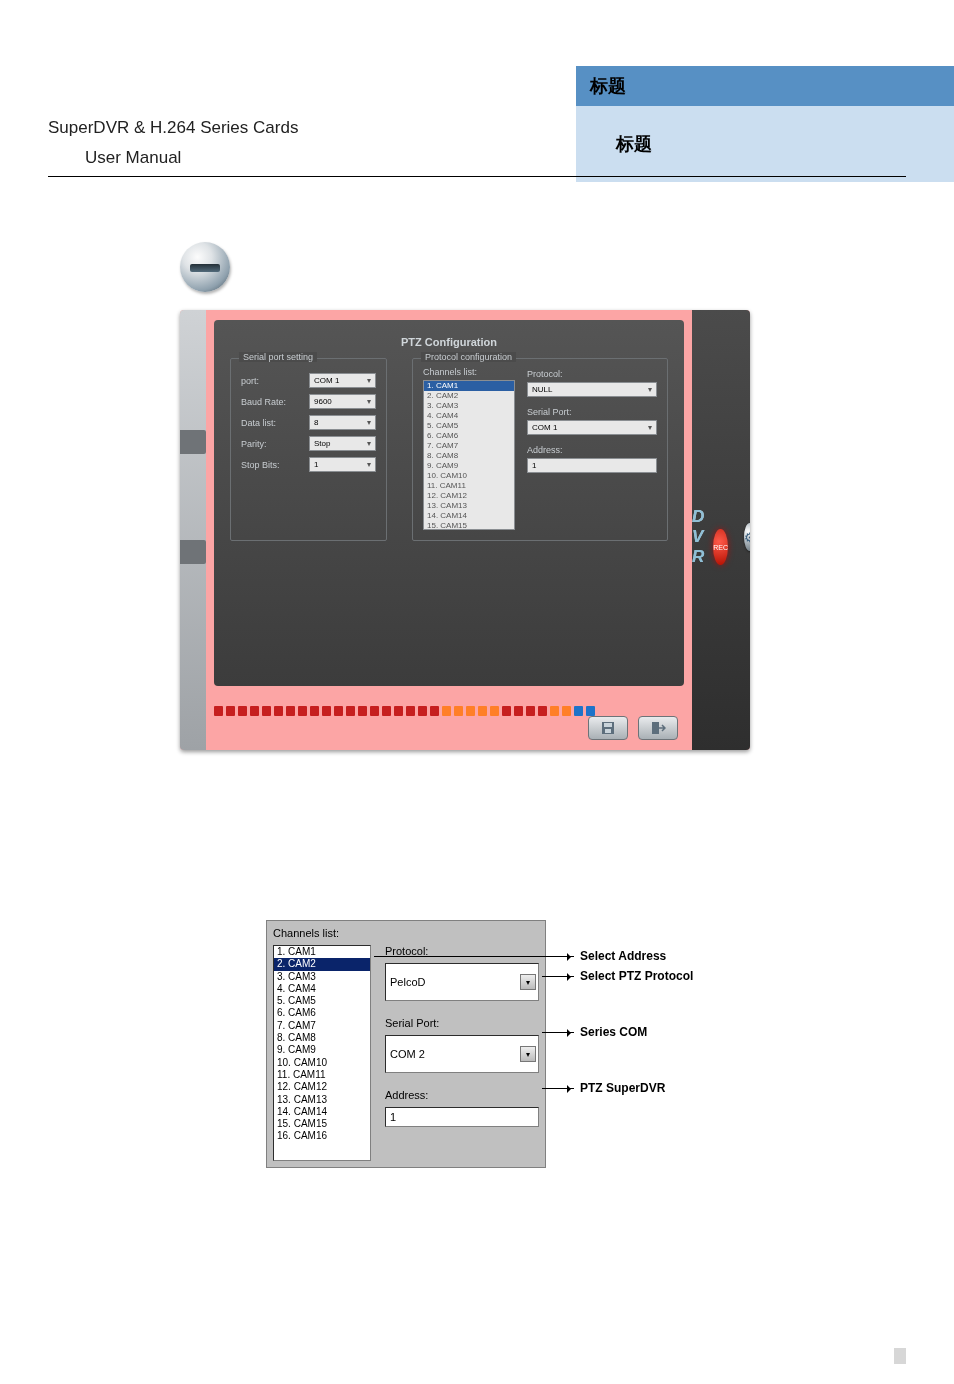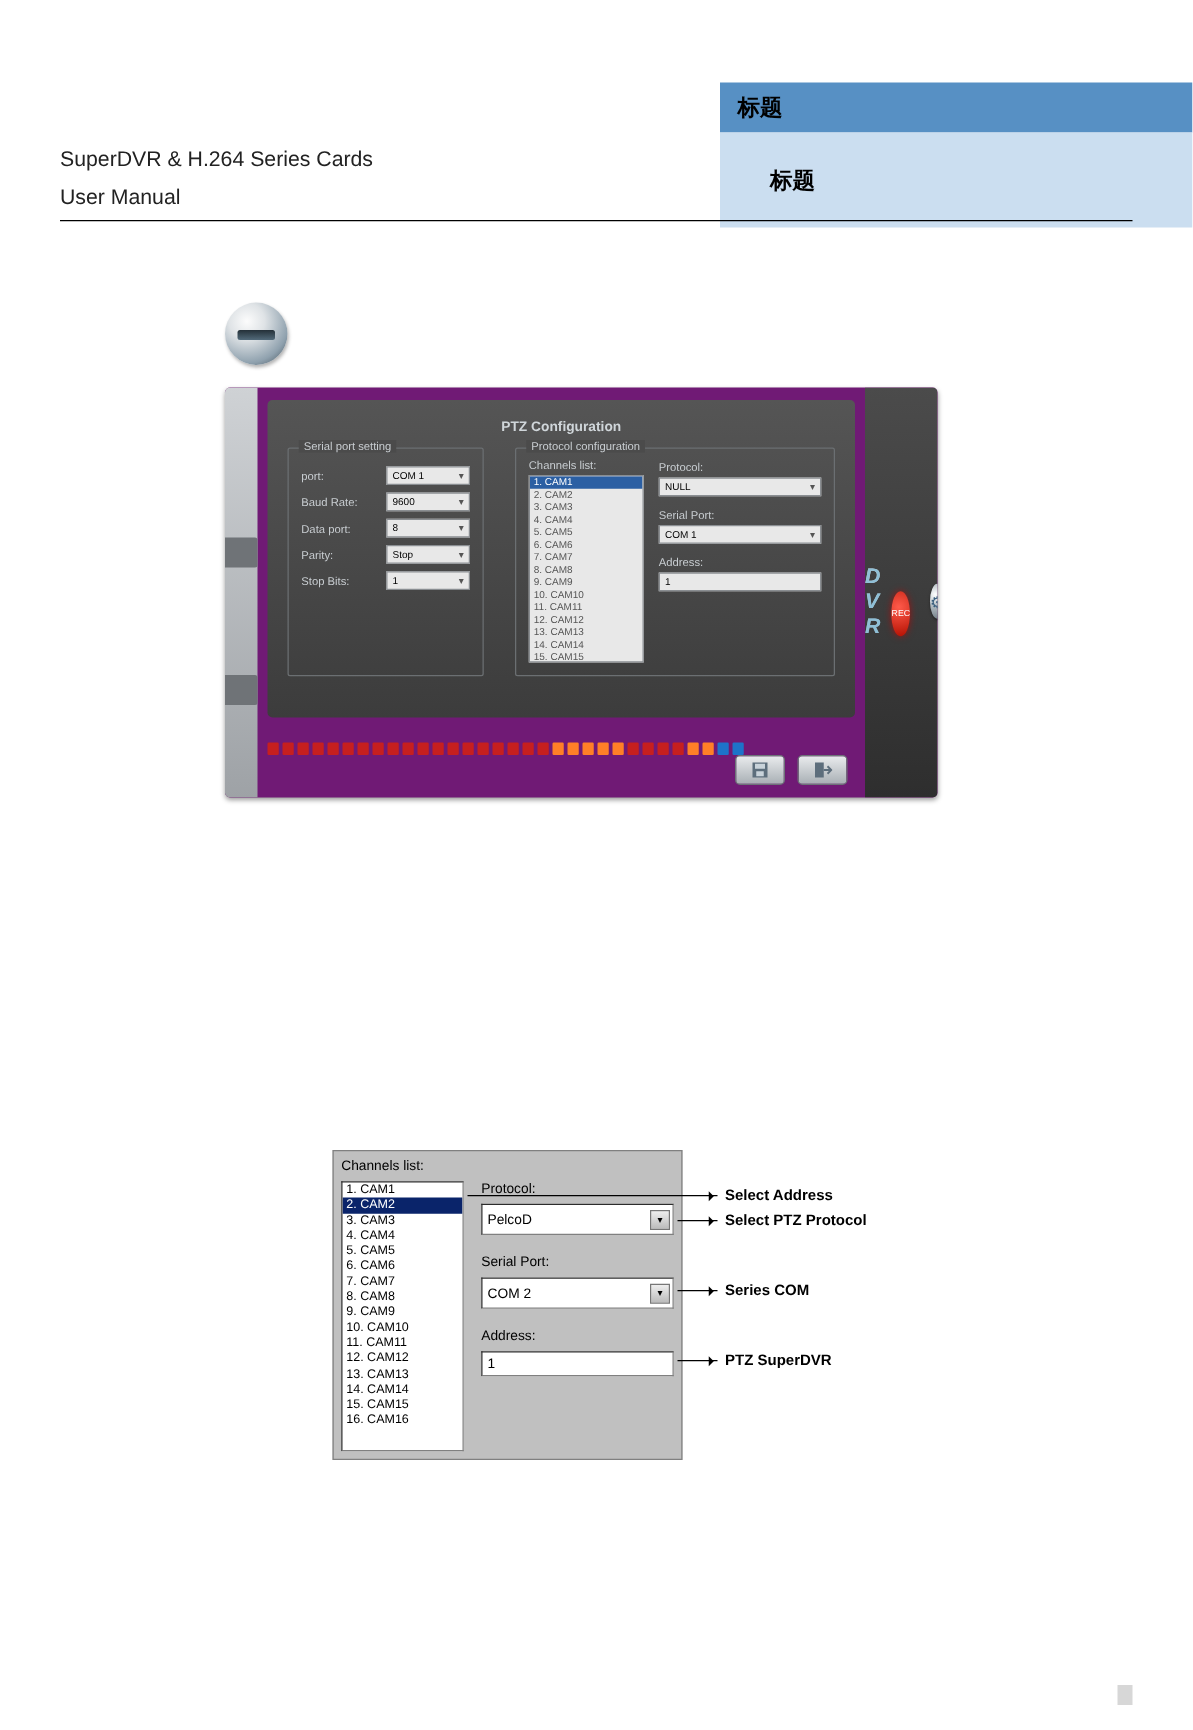--- a/index.html
+++ b/index.html
@@ -8,30 +8,30 @@
 
   
   .blue-bar-1 { position: absolute; top: 66px; left: 576px; width: 378px; height: 40px; background: #5790c4; display:flex; align-items:center; }
   .blue-bar-1 span { font-weight: bold; color:#000; margin-left:14px; font-size:18px; }
   .blue-bar-2 { position: absolute; top: 106px; left: 576px; width: 378px; height: 76px; background: #cbdef0; display:flex; align-items:center; }
   .blue-bar-2 span { font-weight: bold; color:#000; margin-left:40px; font-size:18px; }
 
   
   .hdr { position:absolute; left:48px; font-size:17px; color:#222; }
   .hdr1 { top:118px; }
-  .hdr2 { top:148px; }
+  .hdr2 { top:148px;margin-left:37px; }
   .hr { position:absolute; left:48px; top:176px; width:858px; height:1px; background:#000; }
 
   
   .logo { position:absolute; left:180px; top:242px; width:56px; height:56px; }
   .logo-circle { width:50px; height:50px; border-radius:50%; background: radial-gradient(circle at 35% 30%, #fcfcfc 0%, #dfe3e6 30%, #8fa1ae 70%, #3a4750 100%); box-shadow:1px 2px 3px rgba(0,0,0,.3); position:relative; }
   .logo-circle::after { content:""; position:absolute; left:10px; right:10px; top:22px; height:8px; background:linear-gradient(#243038,#526a7a); border-radius:2px; }
 
   
-  .bigshot { position:absolute; left:180px; top:310px; width:570px; height:328px; background:#701a75; border-radius:4px; box-shadow:0 2px 4px rgba(0,0,0,.4); overflow:hidden; }
+  .bigshot { position:absolute; left:180px; top:310px; width:570px; height:440px; background:#fca5a5; border-radius:4px; box-shadow:0 2px 4px rgba(0,0,0,.4); overflow:hidden; }
   .bigshot .left-rail { position:absolute; left:0; top:0; width:26px; height:100%; background:linear-gradient(#cfd2d5,#9ea2a6); }
   .bigshot .left-rail .notch { position:absolute; left:0; width:26px; height:24px; background:#6f7377; border-radius:0 2px 2px 0; }
   .bigshot .right-rail { position:absolute; right:0; top:0; width:58px; height:100%; background:linear-gradient(#4b4b4b,#2e2e2e); display:flex; flex-direction:row; align-items:center; gap:8px; padding-top:14px; }
   .dvr-tag { font-size:17px; font-weight:bold; background:linear-gradient(#e6eef3,#6f93a6); -webkit-background-clip:text; color:#8fbfd6; font-style:italic; letter-spacing:1px; }
   .rec-badge { margin-top:20px; width:46px; height:36px; border-radius:50%/50%; background:radial-gradient(circle at 40% 35%, #ff5a4a, #b30f00); box-shadow:0 0 6px rgba(200,0,0,.7); font-size:7px; color:#fff; display:flex; align-items:center; justify-content:center; text-align:center; }
   .rbtn { width:28px; height:28px; border-radius:50%; background:radial-gradient(circle at 35% 30%, #fff,#b9c2c8 40%,#6e7a82 100%); box-shadow:0 1px 2px rgba(0,0,0,.5); display:flex; align-items:center; justify-content:center; font-size:13px; color:#3b5f7e; }
   .rbtn.huge { width:36px; height:36px; background:radial-gradient(circle at 35% 30%, #fff,#b9c2c8 40%,#515a61 100%); }
 
   .bigshot .inner { position:absolute; left:34px; right:66px; top:10px; bottom:64px; background:linear-gradient(#555,#3c3c3c); border-radius:4px; padding:16px; }
   .ptztitle { text-align:center; color:#d0d6da; font-size:11px; margin-bottom:10px; font-weight:bold; }
@@ -62,21 +62,21 @@
 
   
   .callout { position:absolute; left:266px; top:920px; width:446px; height:250px; }
   .callout .panel { position:absolute; left:0; top:0; width:280px; height:248px; background:#c0c0c0; border:1px solid #808080; font-size:11px; }
   .callout .panel .tt { position:absolute; left:6px; top:6px; color:#000; }
   .callout .chanlist { position:absolute; left:6px; top:24px; width:98px; height:216px; background:#fff; border:1px inset #808080; overflow:hidden; }
   .callout .chanlist div { padding:0 3px; line-height:12.3px; font-size:10px; color:#000; }
   .callout .chanlist .sel { background:#0a246a; color:#fff; }
   .callout .rblk { position:absolute; left:118px; top:24px; width:154px; }
   .callout .rlabel { font-size:11px; color:#000; margin-top:0; }
-  .callout .combo { margin-top:6px; height:25px; background:#fff; border:1px inset #808080; display:flex; align-items:center; justify-content:space-between; padding:0 2px 0 4px; font-size:11px; }
+  .callout .combo { margin-top:6px; height:38px; background:#fff; border:1px inset #808080; display:flex; align-items:center; justify-content:space-between; padding:0 2px 0 4px; font-size:11px; }
   .callout .combo .dd { width:16px; height:16px; background:linear-gradient(#eee,#bbb); border:1px solid #777; font-size:8px; display:flex; align-items:center; justify-content:center; }
   .callout .txt { margin-top:6px; height:20px; background:#fff; border:1px inset #808080; padding:0 4px; display:flex; align-items:center; font-size:11px; }
   .callout .r2 { margin-top:16px; }
   .callout .r3 { margin-top:16px; }
 
   .anno { position:absolute; color:#000; font-size:12px; font-weight:bold; white-space:nowrap; }
   .arrow { position:absolute; height:1px; background:#000; }
   .arrow::after { content:""; position:absolute; right:-1px; top:-3px; border:4px solid transparent; border-left-color:#000; }
 
   .pagefoot { position:absolute; right:48px; bottom:20px; width:12px; height:16px; background:#d7d7d7; }
@@ -119,21 +119,21 @@
             </div>
           </div>
         <div class="frow">
             <span class="flabel">Baud Rate:</span>
             <div class="fselect">
               <span>9600</span>
               <span class="car">▾</span>
             </div>
           </div>
         <div class="frow">
-            <span class="flabel">Data port:</span>
+            <span class="flabel">Data list:</span>
             <div class="fselect">
               <span>8</span>
               <span class="car">▾</span>
             </div>
           </div>
         <div class="frow">
             <span class="flabel">Parity:</span>
             <div class="fselect">
               <span>Stop</span>
               <span class="car">▾</span>

